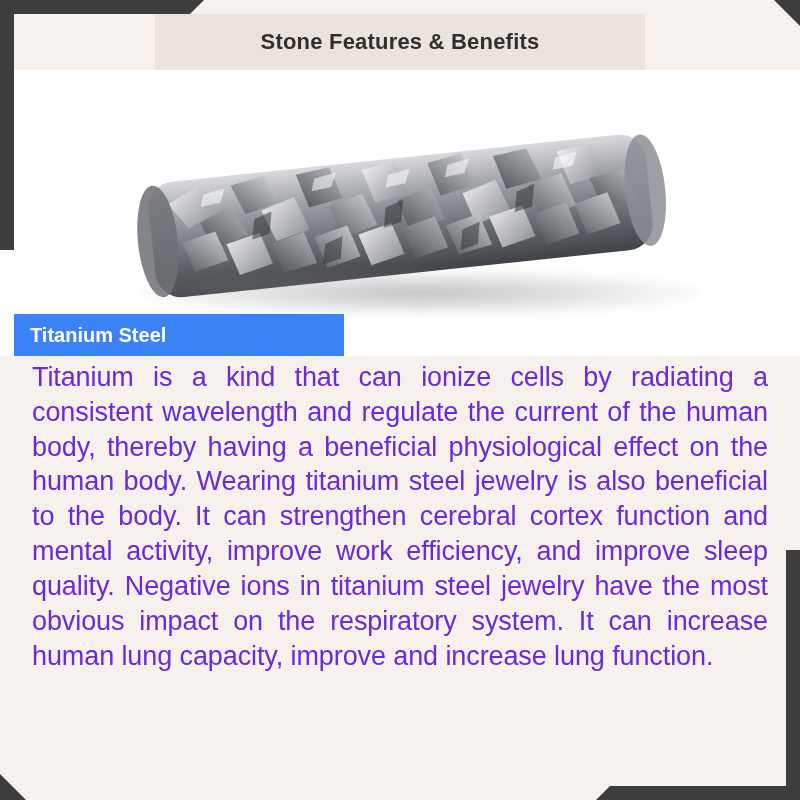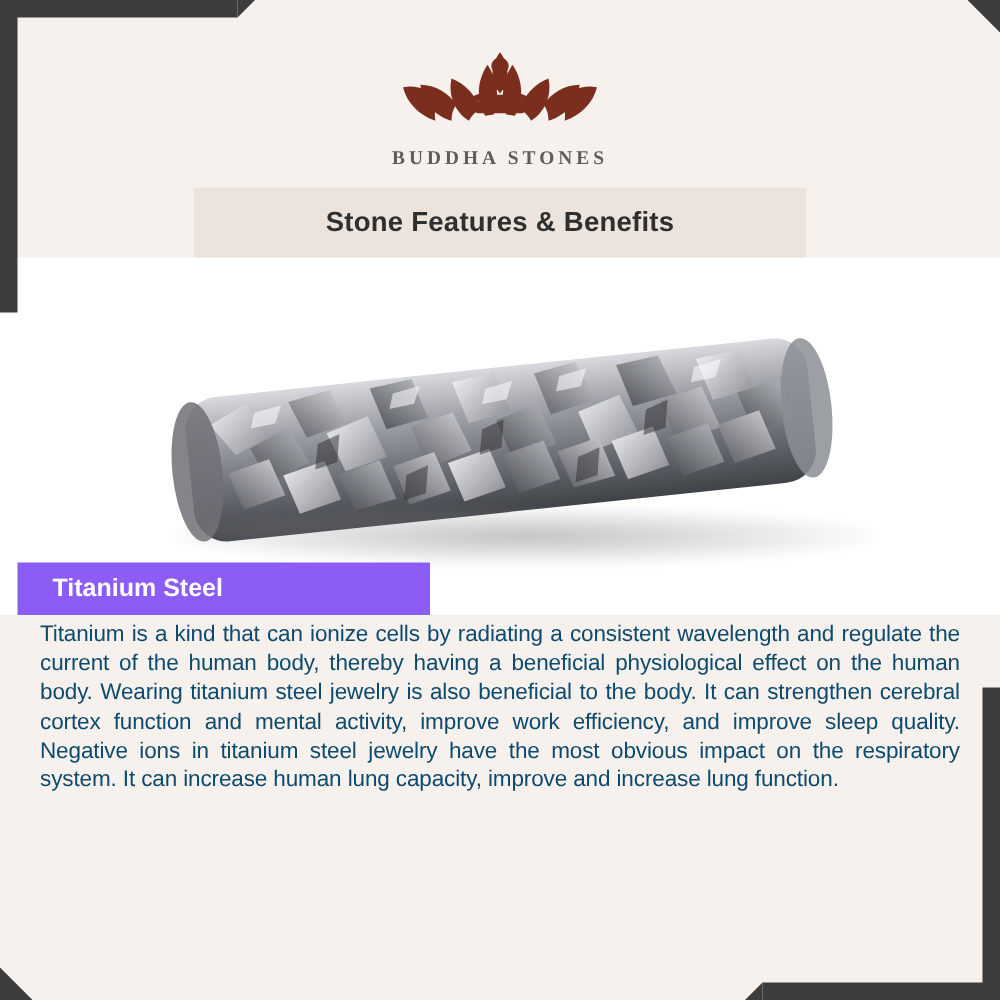--- a/index.html
+++ b/index.html
@@ -131,24 +131,24 @@
     filter: blur(4px);
   }
 
   
   .label-band {
     position: absolute;
     left: 14px;
     bottom: 0;
     width: 330px;
     height: 42px;
-    background: #8b5cf6;
+    background: #3b82f6;
     display: flex;
     align-items: center;
-    padding-left: 28px;
+    padding-left: 16px;
     box-sizing: border-box;
     z-index: 4;
   }
   .label-band-text {
     color: #ffffff;
     font-size: 20px;
     font-weight: bold;
   }
 
   
@@ -166,69 +166,43 @@
   }
   .heart {
     color: #2f2f2f;
     font-size: 24px;
     padding: 0 3px;
   }
 
   
   .body-copy {
     padding: 4px 32px 0 32px;
-    font-size: 18px;
+    font-size: 27px;
     line-height: 1.29;
-    color: #0c4a6e;
+    color: #6d28d9;
     text-align: justify;
     position: relative;
     z-index: 2;
     letter-spacing: -0.1px;
   }
 </style>
 </head>
 <body>
 
 <div class="page">
 
   <div class="corner corner-tl-h"></div>
   <div class="corner corner-tl-v"></div>
   <div class="corner corner-tl-notch"></div>
   <div class="corner corner-tr-tri"></div>
   <div class="corner corner-br-h"></div>
   <div class="corner corner-br-v"></div>
   <div class="corner corner-br-notch"></div>
   <div class="corner corner-bl-tri"></div>
 
-  <div class="header">
-    <svg class="logo-mark" viewBox="0 0 340 185">
-      <g fill="#7b2e1e">
-
-        <path d="M66 150 C38 140 20 120 14 96 C36 92 58 100 74 116 C66 126 64 138 66 150 Z"></path>
-        <path d="M92 150 C64 142 44 118 42 92 C66 92 88 106 100 124 C94 132 92 141 92 150 Z"></path>
-        <path d="M274 150 C302 140 320 120 326 96 C304 92 282 100 266 116 C274 126 276 138 274 150 Z"></path>
-        <path d="M248 150 C276 142 296 118 298 92 C274 92 252 106 240 124 C246 132 248 141 248 150 Z"></path>
-
-        <path d="M120 150 C98 136 86 110 92 82 C114 90 132 110 138 132 C130 136 124 142 120 150 Z"></path>
-        <path d="M220 150 C242 136 254 110 248 82 C226 90 208 110 202 132 C210 136 216 142 220 150 Z"></path>
-
-        <path d="M146 142 C132 118 132 86 150 60 C166 84 170 116 160 140 Z"></path>
-        <path d="M194 142 C208 118 208 86 190 60 C174 84 170 116 180 140 Z"></path>
-
-        <path d="M170 40 C184 58 188 84 170 106 C152 84 156 58 170 40 Z"></path>
-
-        <circle cx="170" cy="62" r="14"></circle>
-        <path d="M170 80 C186 80 198 92 200 108 L196 116 C190 106 182 100 170 100 C158 100 150 106 144 116 L140 108 C142 92 154 80 170 80 Z"></path>
-        <path d="M128 124 C142 112 154 108 170 108 C186 108 198 112 212 124 C214 130 212 136 206 138 L134 138 C128 136 126 130 128 124 Z"></path>
-        <path d="M120 116 C126 110 134 106 142 106 L146 114 C138 116 132 120 128 126 Z"></path>
-        <path d="M220 116 C214 110 206 106 198 106 L194 114 C202 116 208 120 212 126 Z"></path>
-      </g>
-    </svg>
-    <div class="brand-name">BUDDHA STONES</div>
-  </div>
 
   <div class="title-bar">
     <div class="title-text">Stone Features &amp; Benefits</div>
   </div>
 
   <div class="product-area">
     <div class="stone-wrap">
       <div class="stone-shadow"></div>
       <svg width="800" height="286" viewBox="0 0 800 286">
         <defs>

